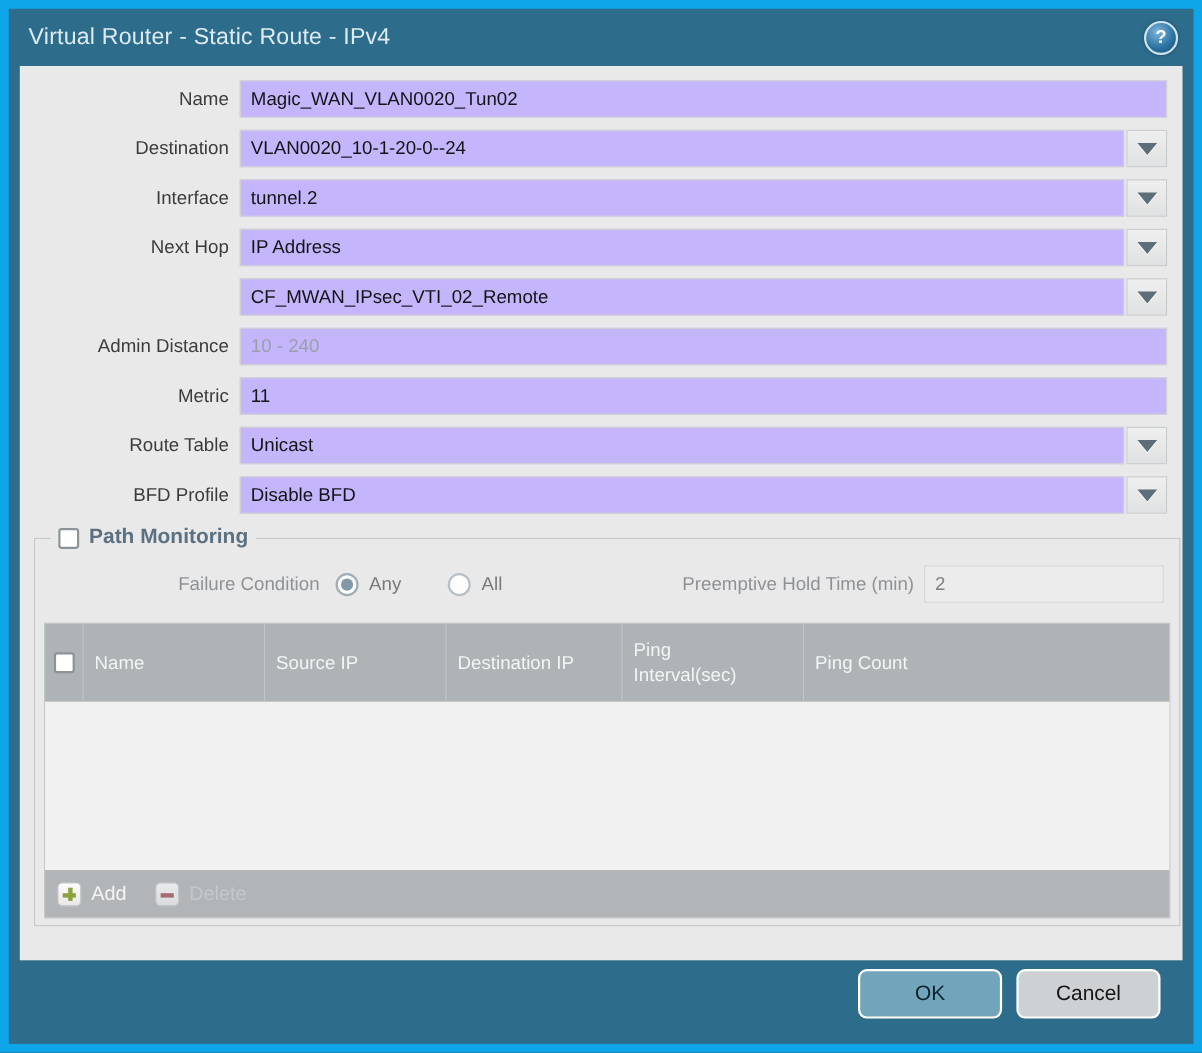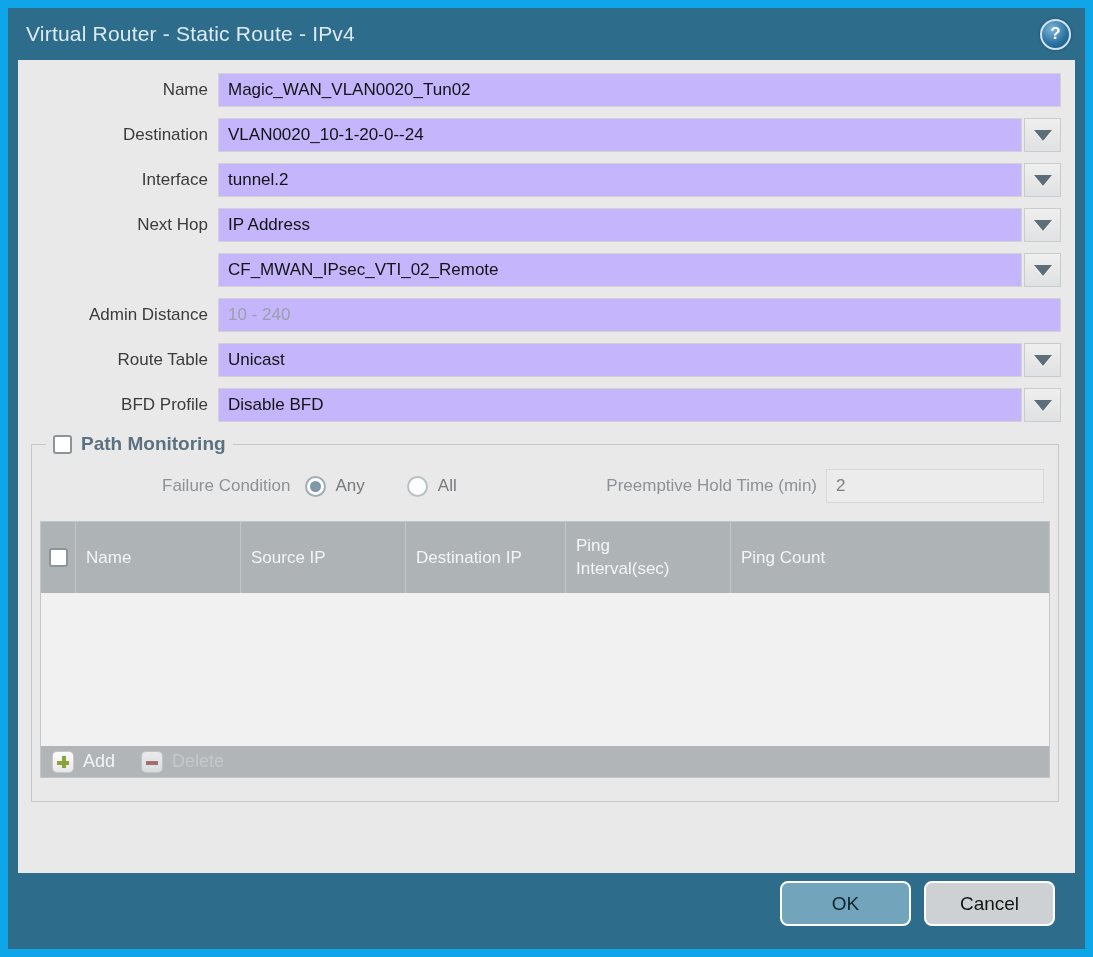--- a/index.html
+++ b/index.html
@@ -72,23 +72,23 @@
   .dd-arrow {
     width: 0; height: 0;
     border-left: 9px solid transparent;
     border-right: 9px solid transparent;
     border-top: 11px solid #5e6e79;
     filter: drop-shadow(0 1px 0 #ffffff);
   }
 
   
   fieldset.pm {
-    margin: 6px 16px 0 13px;
+    margin: 6px 2px 0 13px;
     border: 1px solid #c7c7c7;
-    padding: 0 8px 23px 8px;
+    padding: 0 8px 6px 8px;
   }
   fieldset.pm legend {
     display: flex; align-items: center; gap: 9px;
     margin-left: 6px; padding: 0 7px;
   }
   .checkbox {
     width: 19px; height: 19px;
     background: #ffffff;
     border: 2px solid #8d9497;
     border-radius: 3px;
@@ -142,21 +142,21 @@
   }
   .th:first-child { border-left: none; padding-left: 0; justify-content: center; }
   .th-check { flex: 0 0 34px; }
   .th-name, .th-enable, .th-source, .th-pinginterval { flex: 0 0 165px; }
   .th-dest { flex: 0 0 160px; }
   .th-pingcount { flex: 1; }
   .th-pinginterval span { display: block; width: 110px; line-height: 1.35; }
   .tbl-body { height: 153px; background: #f1f1f1; }
   .tbl-foot {
     display: flex; align-items: center;
-    height: 31px; background: #b1b5b8;
+    height: 43px; background: #b1b5b8;
     padding-left: 11px; gap: 26px;
   }
   .tbl-btn {
     display: flex; align-items: center; gap: 9px;
     background: none; border: none; cursor: pointer;
     font-family: "Liberation Sans", sans-serif;
     font-size: 18px;
   }
   .tbl-btn .txt-add { color: #f4f5f5; }
   .tbl-btn .txt-del { color: #c4c8ca; }
@@ -241,20 +241,24 @@
       <div class="dd-btn">
         <span class="dd-arrow"></span>
       </div>
     </div>
 
     <div class="row">
       <span class="lbl">Admin Distance</span>
       <input type="text" placeholder="10 - 240" style="">
     </div>
 
+    <div class="row">
+      <span class="lbl">Metric</span>
+      <input type="text" value="11" style="">
+    </div>
 
     <div class="row">
       <span class="lbl">Route Table</span>
       <input type="text" value="Unicast" style="">
       <div class="dd-btn">
         <span class="dd-arrow"></span>
       </div>
     </div>
 
     <div class="row">

